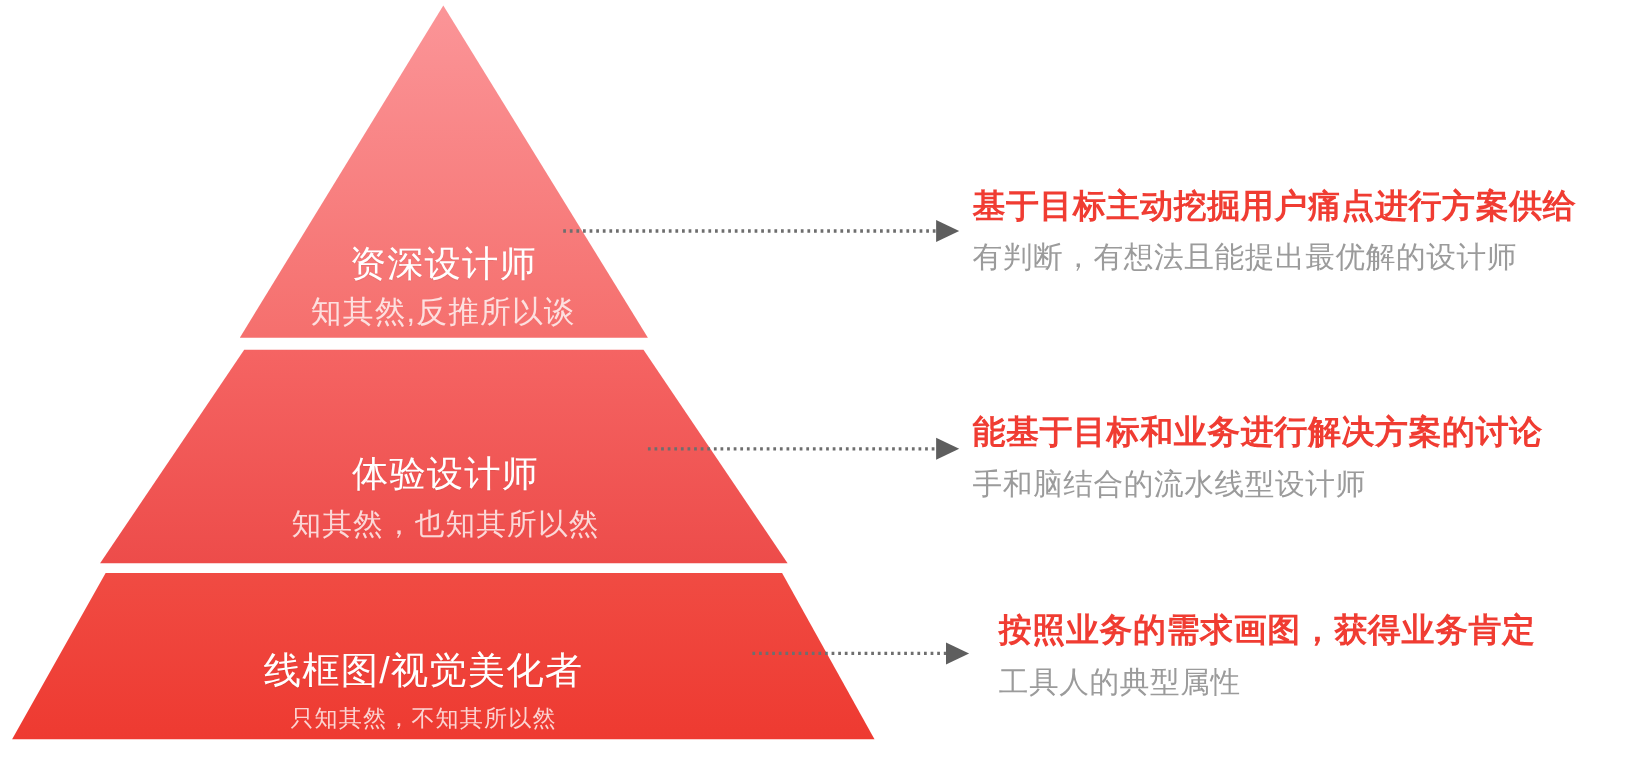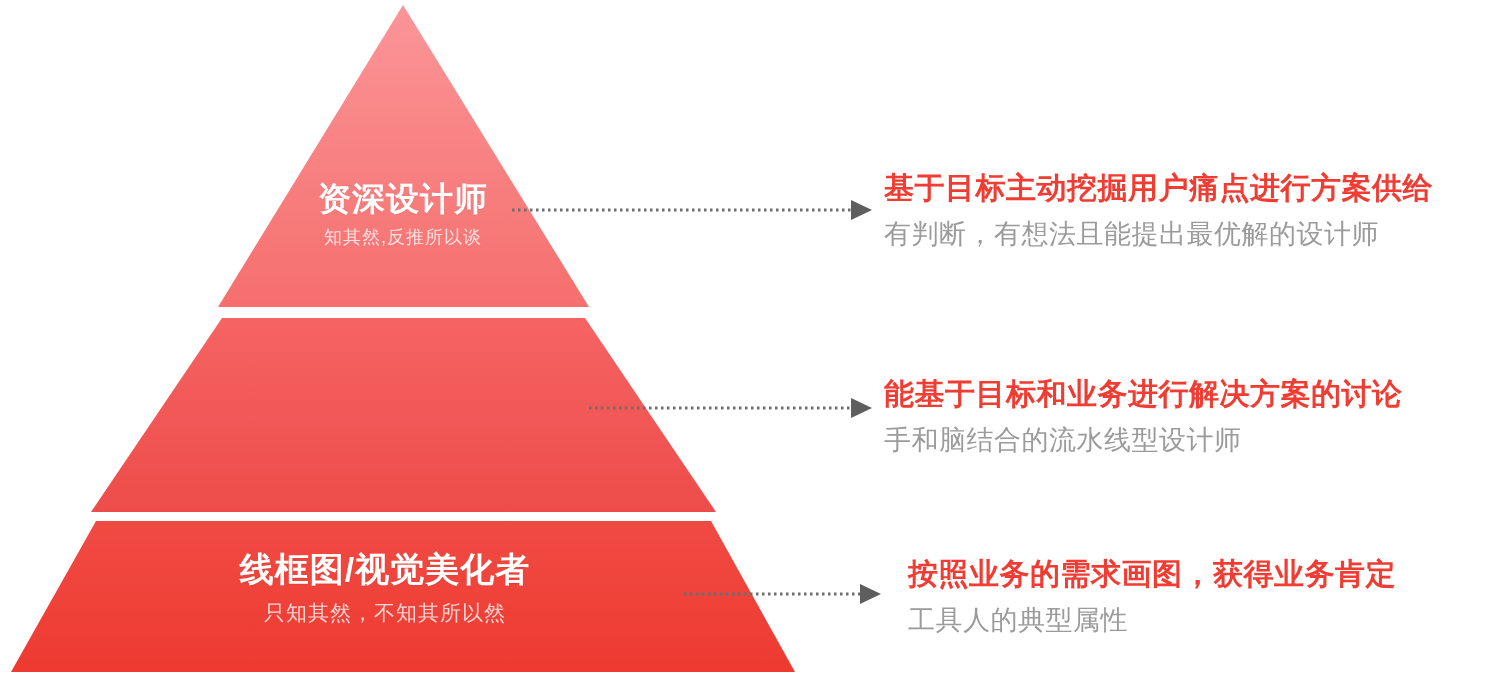--- a/index.html
+++ b/index.html
@@ -27,35 +27,36 @@
 
   
   .level-text {
     position: absolute;
     text-align: center;
     color: #ffffff;
     pointer-events: none;
     user-select: none;
   }
   .level-title {
-    font-weight: bold;
+    font-weight: normal;
     letter-spacing: 1px;
     line-height: 1.05;
     text-shadow: 0 1px 1px rgba(0,0,0,0.06);
+    margin-top: 41px;
   }
   .level-sub {
     color: #ffffff;
     opacity: 0.78;
     line-height: 1.1;
     letter-spacing: 1px;
   }
 
   #level1-text { left: 203px; top: 182px; width: 400px; }
   #level1-text .level-title { font-size: 33px; }
-  #level1-text .level-sub   { font-size: 18px; margin-top: 11px; }
+  #level1-text .level-sub   { font-size: 28px; margin-top: 11px; }
 
   #level2-text { left: 160px; top: 373px; width: 490px; }
   #level2-text .level-title { font-size: 33px; }
   #level2-text .level-sub   { font-size: 27px; margin-top: 13px; }
 
   #level3-text { left: 120px; top: 552px; width: 530px; }
   #level3-text .level-title { font-size: 34px; }
   #level3-text .level-sub   { font-size: 21px; margin-top: 13px; }
 
   
@@ -127,20 +128,24 @@
       <line x1="684" y1="594" x2="862" y2="594" stroke="#6e6e6e" stroke-width="3" stroke-dasharray="2.5 3.5" stroke-linecap="butt"></line>
       <path d="M860,584 L881,594 L860,604 z" fill="#5e5e5e"></path>
     </g>
   </svg>
 
   <div class="level-text" id="level1-text">
     <div class="level-title">资深设计师</div>
     <div class="level-sub">知其然,反推所以谈</div>
   </div>
 
+  <div class="level-text" id="level2-text">
+    <div class="level-title">体验设计师</div>
+    <div class="level-sub">知其然，也知其所以然</div>
+  </div>
 
   <div class="level-text" id="level3-text">
     <div class="level-title">线框图/视觉美化者</div>
     <div class="level-sub">只知其然，不知其所以然</div>
   </div>
 
   <div class="desc-block" id="desc-1">
     <div class="desc-primary">基于目标主动挖掘用户痛点进行方案供给</div>
     <div class="desc-secondary">有判断，有想法且能提出最优解的设计师</div>
   </div>

